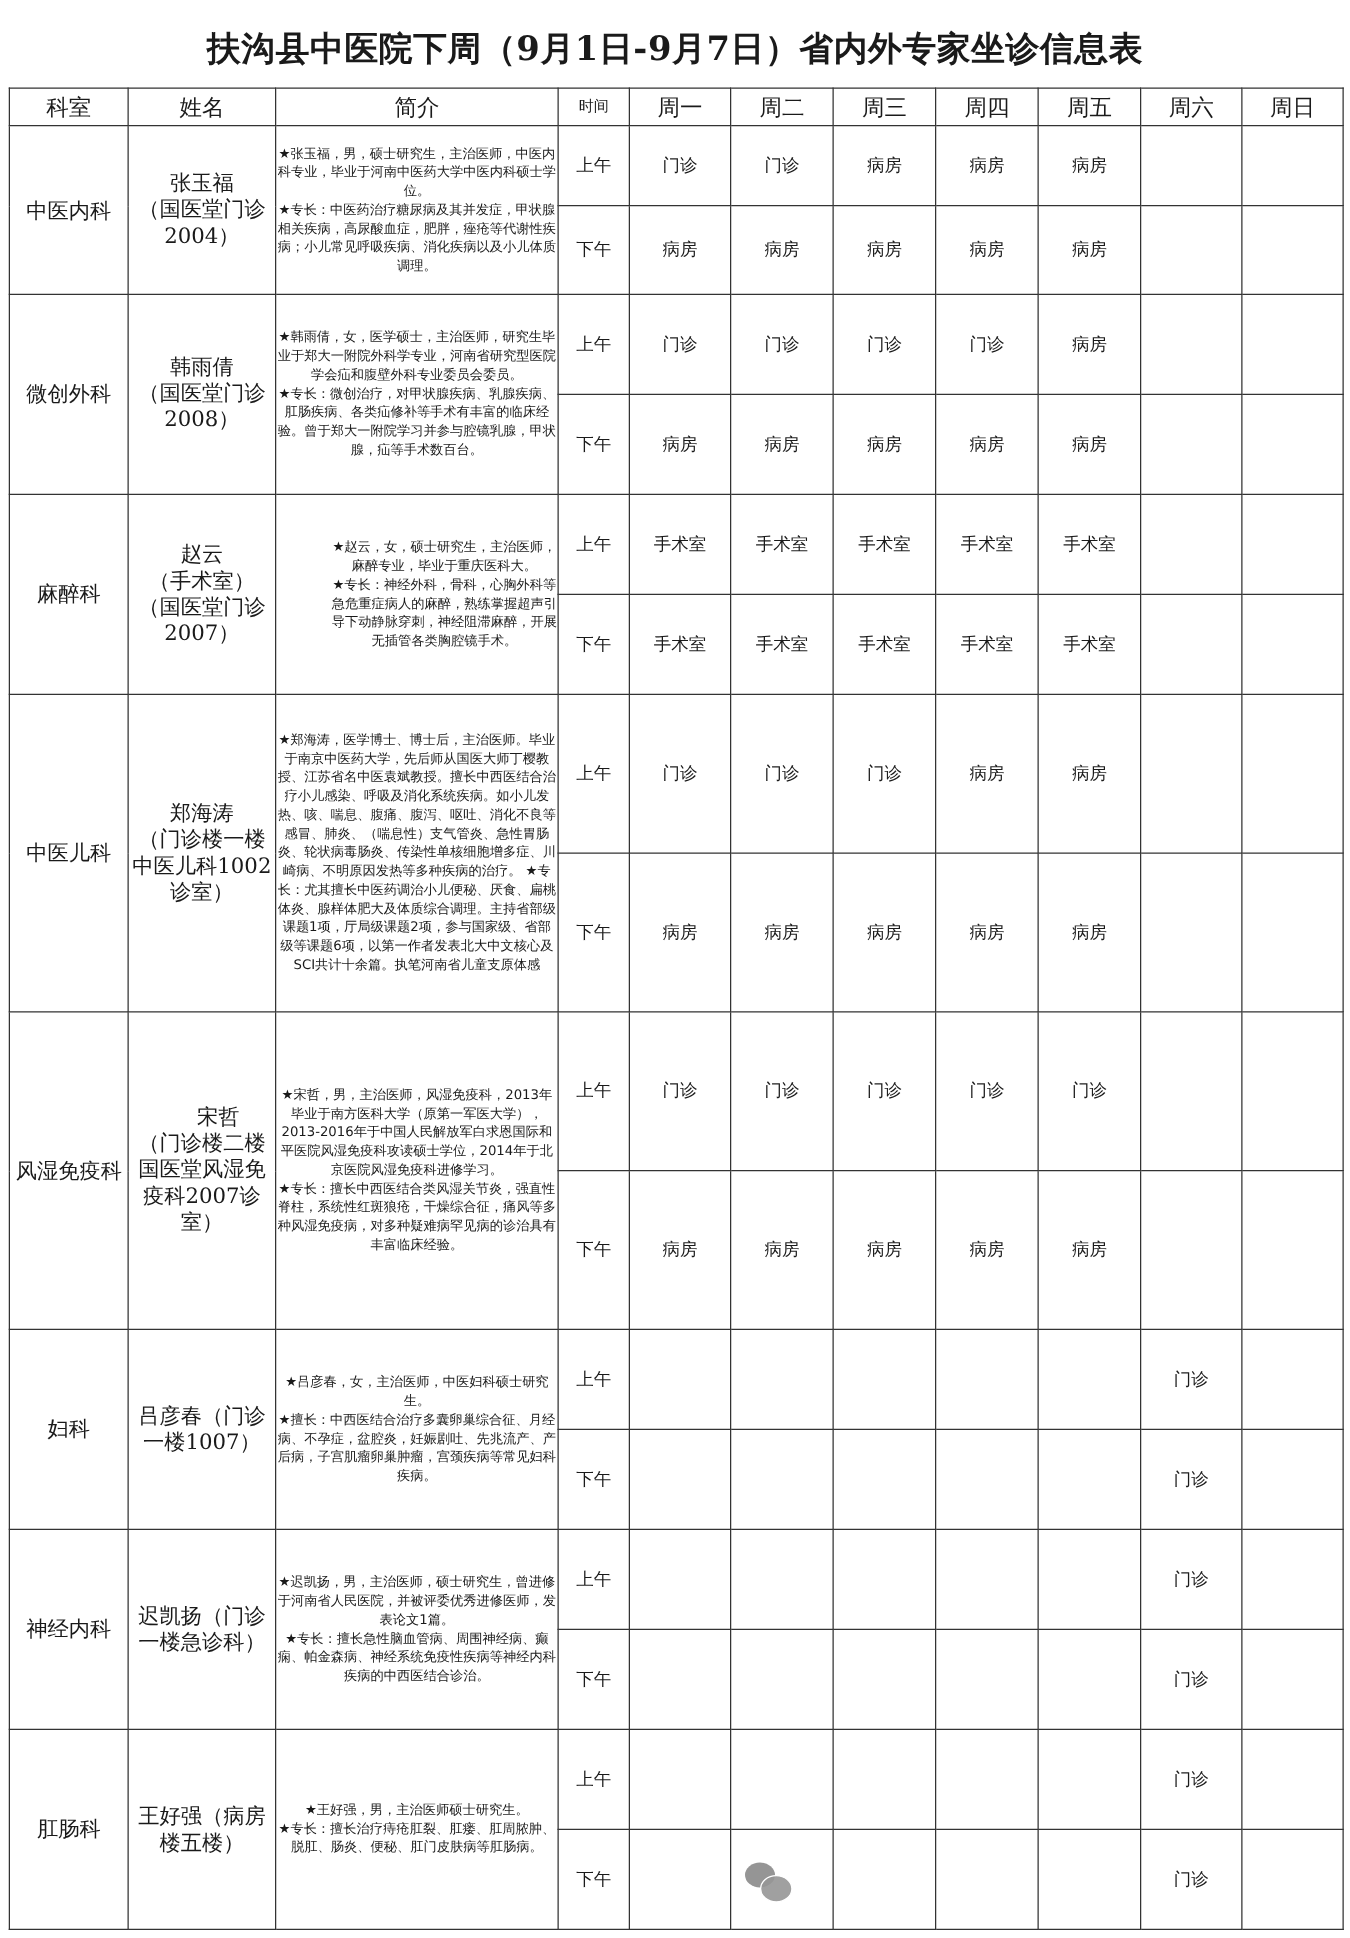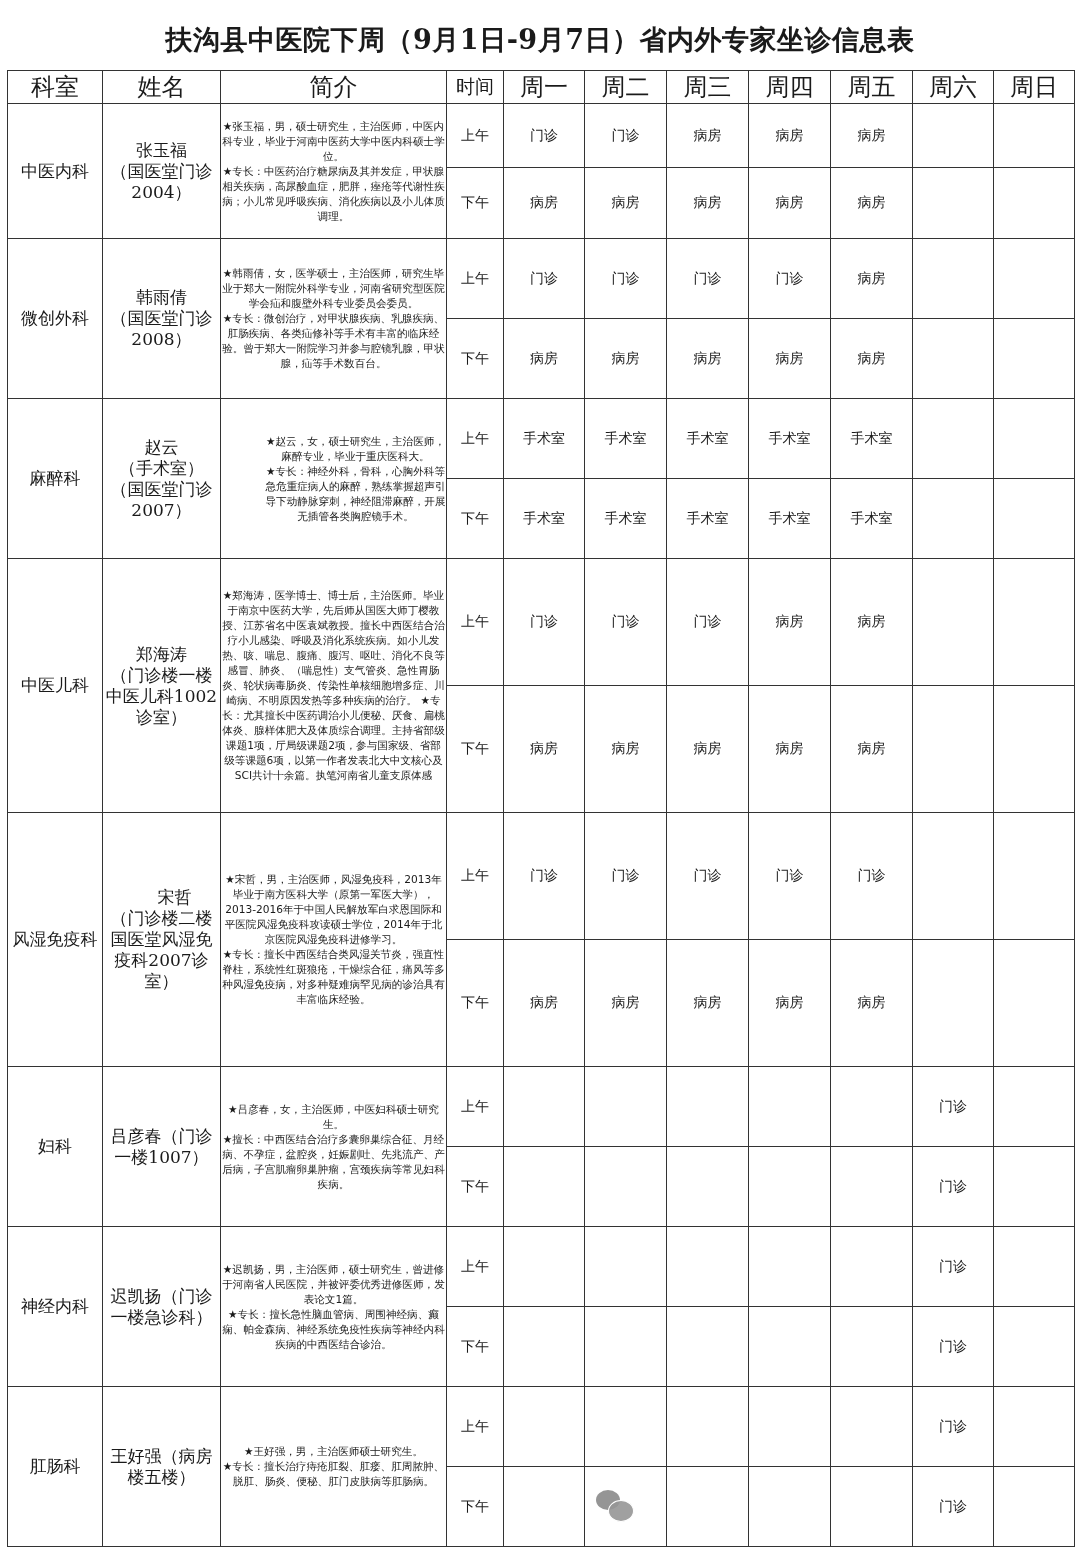--- a/index.html
+++ b/index.html
@@ -5,22 +5,22 @@
   html, body { margin: 0; padding: 0; background: #ffffff; }
   body { width: 1080px; height: 1550px; position: relative; overflow: hidden;
          font-family: "DejaVu Serif", "Liberation Serif", serif; color: #1a1a1a; }
   .title { position: absolute; left: 0; top: 14px; width: 1080px; height: 52px;
            text-align: center; font-size: 27px; font-weight: bold; line-height: 52px;
            font-family: "DejaVu Serif", serif; letter-spacing: 0.5px; }
   table.sched { position: absolute; left: 7px; top: 70px; width: 1066px;
                 border-collapse: collapse; table-layout: fixed; }
   table.sched td, table.sched th { border: 1.5px solid #333; padding: 0; text-align: center;
                 vertical-align: middle; font-weight: normal; }
-  th { font-size: 24px; height: 29px; }
-  th.time-h { font-size: 19px; }
+  th { font-size: 18px; height: 29px; }
+  th.time-h { font-size: 12px; }
   td.dept { font-size: 17px; }
   td.name { font-size: 17px; line-height: 21px; padding: 0 3px; }
   td.bio { text-align: left; font-family: "DejaVu Sans", sans-serif; font-size: 10.6px;
            line-height: 15px; padding: 2px 3px; overflow: hidden; }
   td.bio .inner { overflow: hidden; }
   td.bio.centered { text-align: center; padding-left: 44px; }
   td.slot { font-size: 14px; }
   td.cell { font-size: 14px; }
   .watermark { position: absolute; left: 596px; top: 1484px; height: 44px;
                display: flex; align-items: center; gap: 10px;

